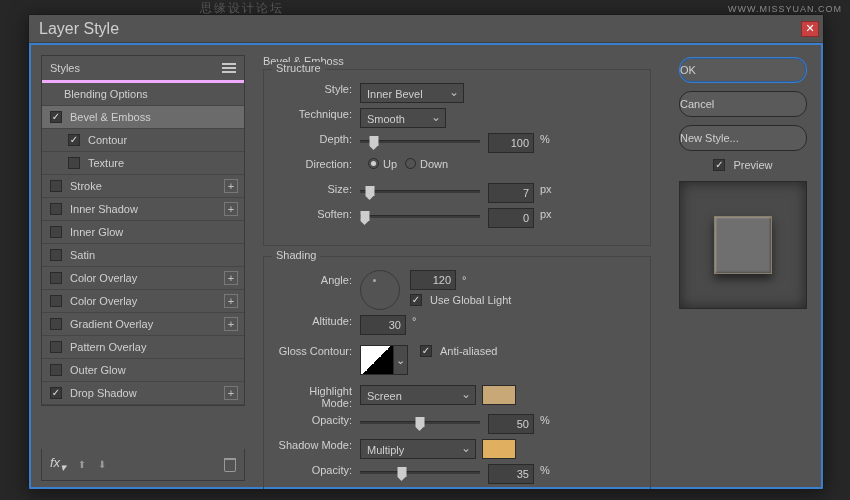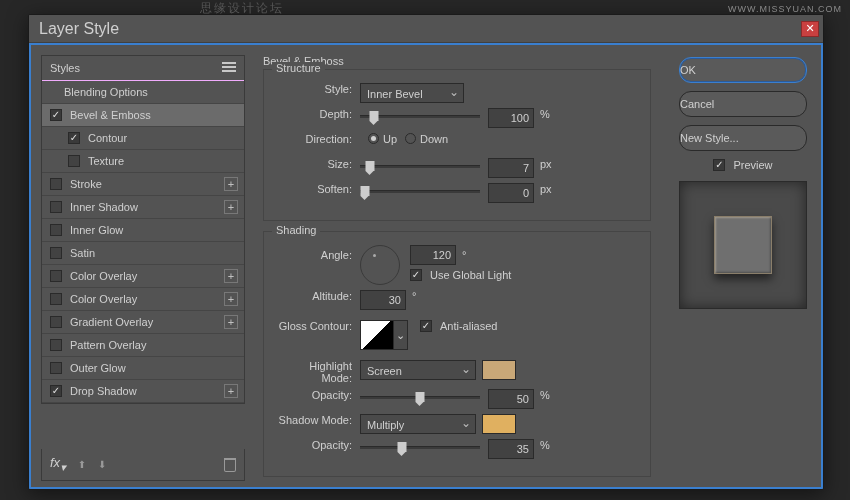--- a/index.html
+++ b/index.html
@@ -6,21 +6,21 @@
 body{background:#272727;width:850px;height:500px;overflow:hidden;position:relative}
 .watermark-top{position:absolute;top:0;left:200px;color:#555;font-size:12px;letter-spacing:2px;z-index:1}
 .watermark-url{position:absolute;top:4px;right:8px;color:#888;font-size:9px;letter-spacing:1px;z-index:1}
 .dialog{position:absolute;top:14px;left:28px;width:796px;height:476px;background:#535353;border:1px solid #1a1a1a;box-shadow:0 4px 20px rgba(0,0,0,.5);border-radius:2px;overflow:hidden}
 .titlebar{height:28px;background:#535353;display:flex;align-items:center;padding:0 4px 0 10px;border-bottom:1px solid #404040}
 .titlebar .title{flex:1;font-size:16px}
 .close-btn{width:18px;height:16px;background:#c94040;border:1px solid #8a2a2a;display:flex;align-items:center;justify-content:center;color:#fff;font-size:11px;line-height:1;cursor:pointer}
 .body{display:flex;height:calc(100% - 28px);border:2px solid #3a7fcf;border-top:2px solid #3a7fcf}
 .left{width:224px;padding:10px 10px 6px;display:flex;flex-direction:column}
 .style-list{border:1px solid #3a3a3a;background:#535353}
-.style-hdr{display:flex;justify-content:space-between;padding:6px 8px;border-bottom:1px solid #f0abfc}
+.style-hdr{display:flex;align-items:center;justify-content:space-between;padding:6px 8px;border-bottom:3px solid #f0abfc}
 .burger{width:14px;height:10px;position:relative}
 .burger::before,.burger::after,.burger span{content:"";position:absolute;left:0;width:14px;height:2px;background:#c8c8c8}
 .burger::before{top:0}.burger span{top:4px}.burger::after{top:8px}
 .style-item{display:flex;align-items:center;padding:5px 8px;border-bottom:1px solid #454545;position:relative;cursor:pointer}
 .style-item.sub{padding-left:26px}
 .style-item.sel{background:#6b6b6b}
 .style-item.no-check{padding-left:22px}
 .chk{width:12px;height:12px;border:1px solid #2a2a2a;background:#424242;margin-right:8px;display:flex;align-items:center;justify-content:center;flex-shrink:0}
 .chk.on{background:#3a3a3a}
 .chk.on::after{content:"✓";font-size:10px;color:#e0e0e0;line-height:1}
@@ -155,20 +155,24 @@
     <div class="center">
       <div class="panel-title">Bevel &amp; Emboss</div>
 
       <div class="fieldset">
         <div class="legend">Structure</div>
         <div class="row">
           <span class="lbl">Style:</span>
           <span class="sel-wrap"><select style="width:104px"><option>Inner Bevel</option></select></span>
         </div>
         <div class="row">
+          <span class="lbl">Technique:</span>
+          <span class="sel-wrap"><select style="width:86px"><option>Smooth</option></select></span>
+        </div>
+        <div class="row">
           <span class="lbl">Depth:</span>
           <div class="slider-track">
               <div class="thumb" style="left:12%"></div>
             </div>
           <input class="numbox" value="100" style="">
           <span class="unit">%</span>
         </div>
         <div class="row">
           <span class="lbl">Direction:</span>
           <span class="radio on"></span>

